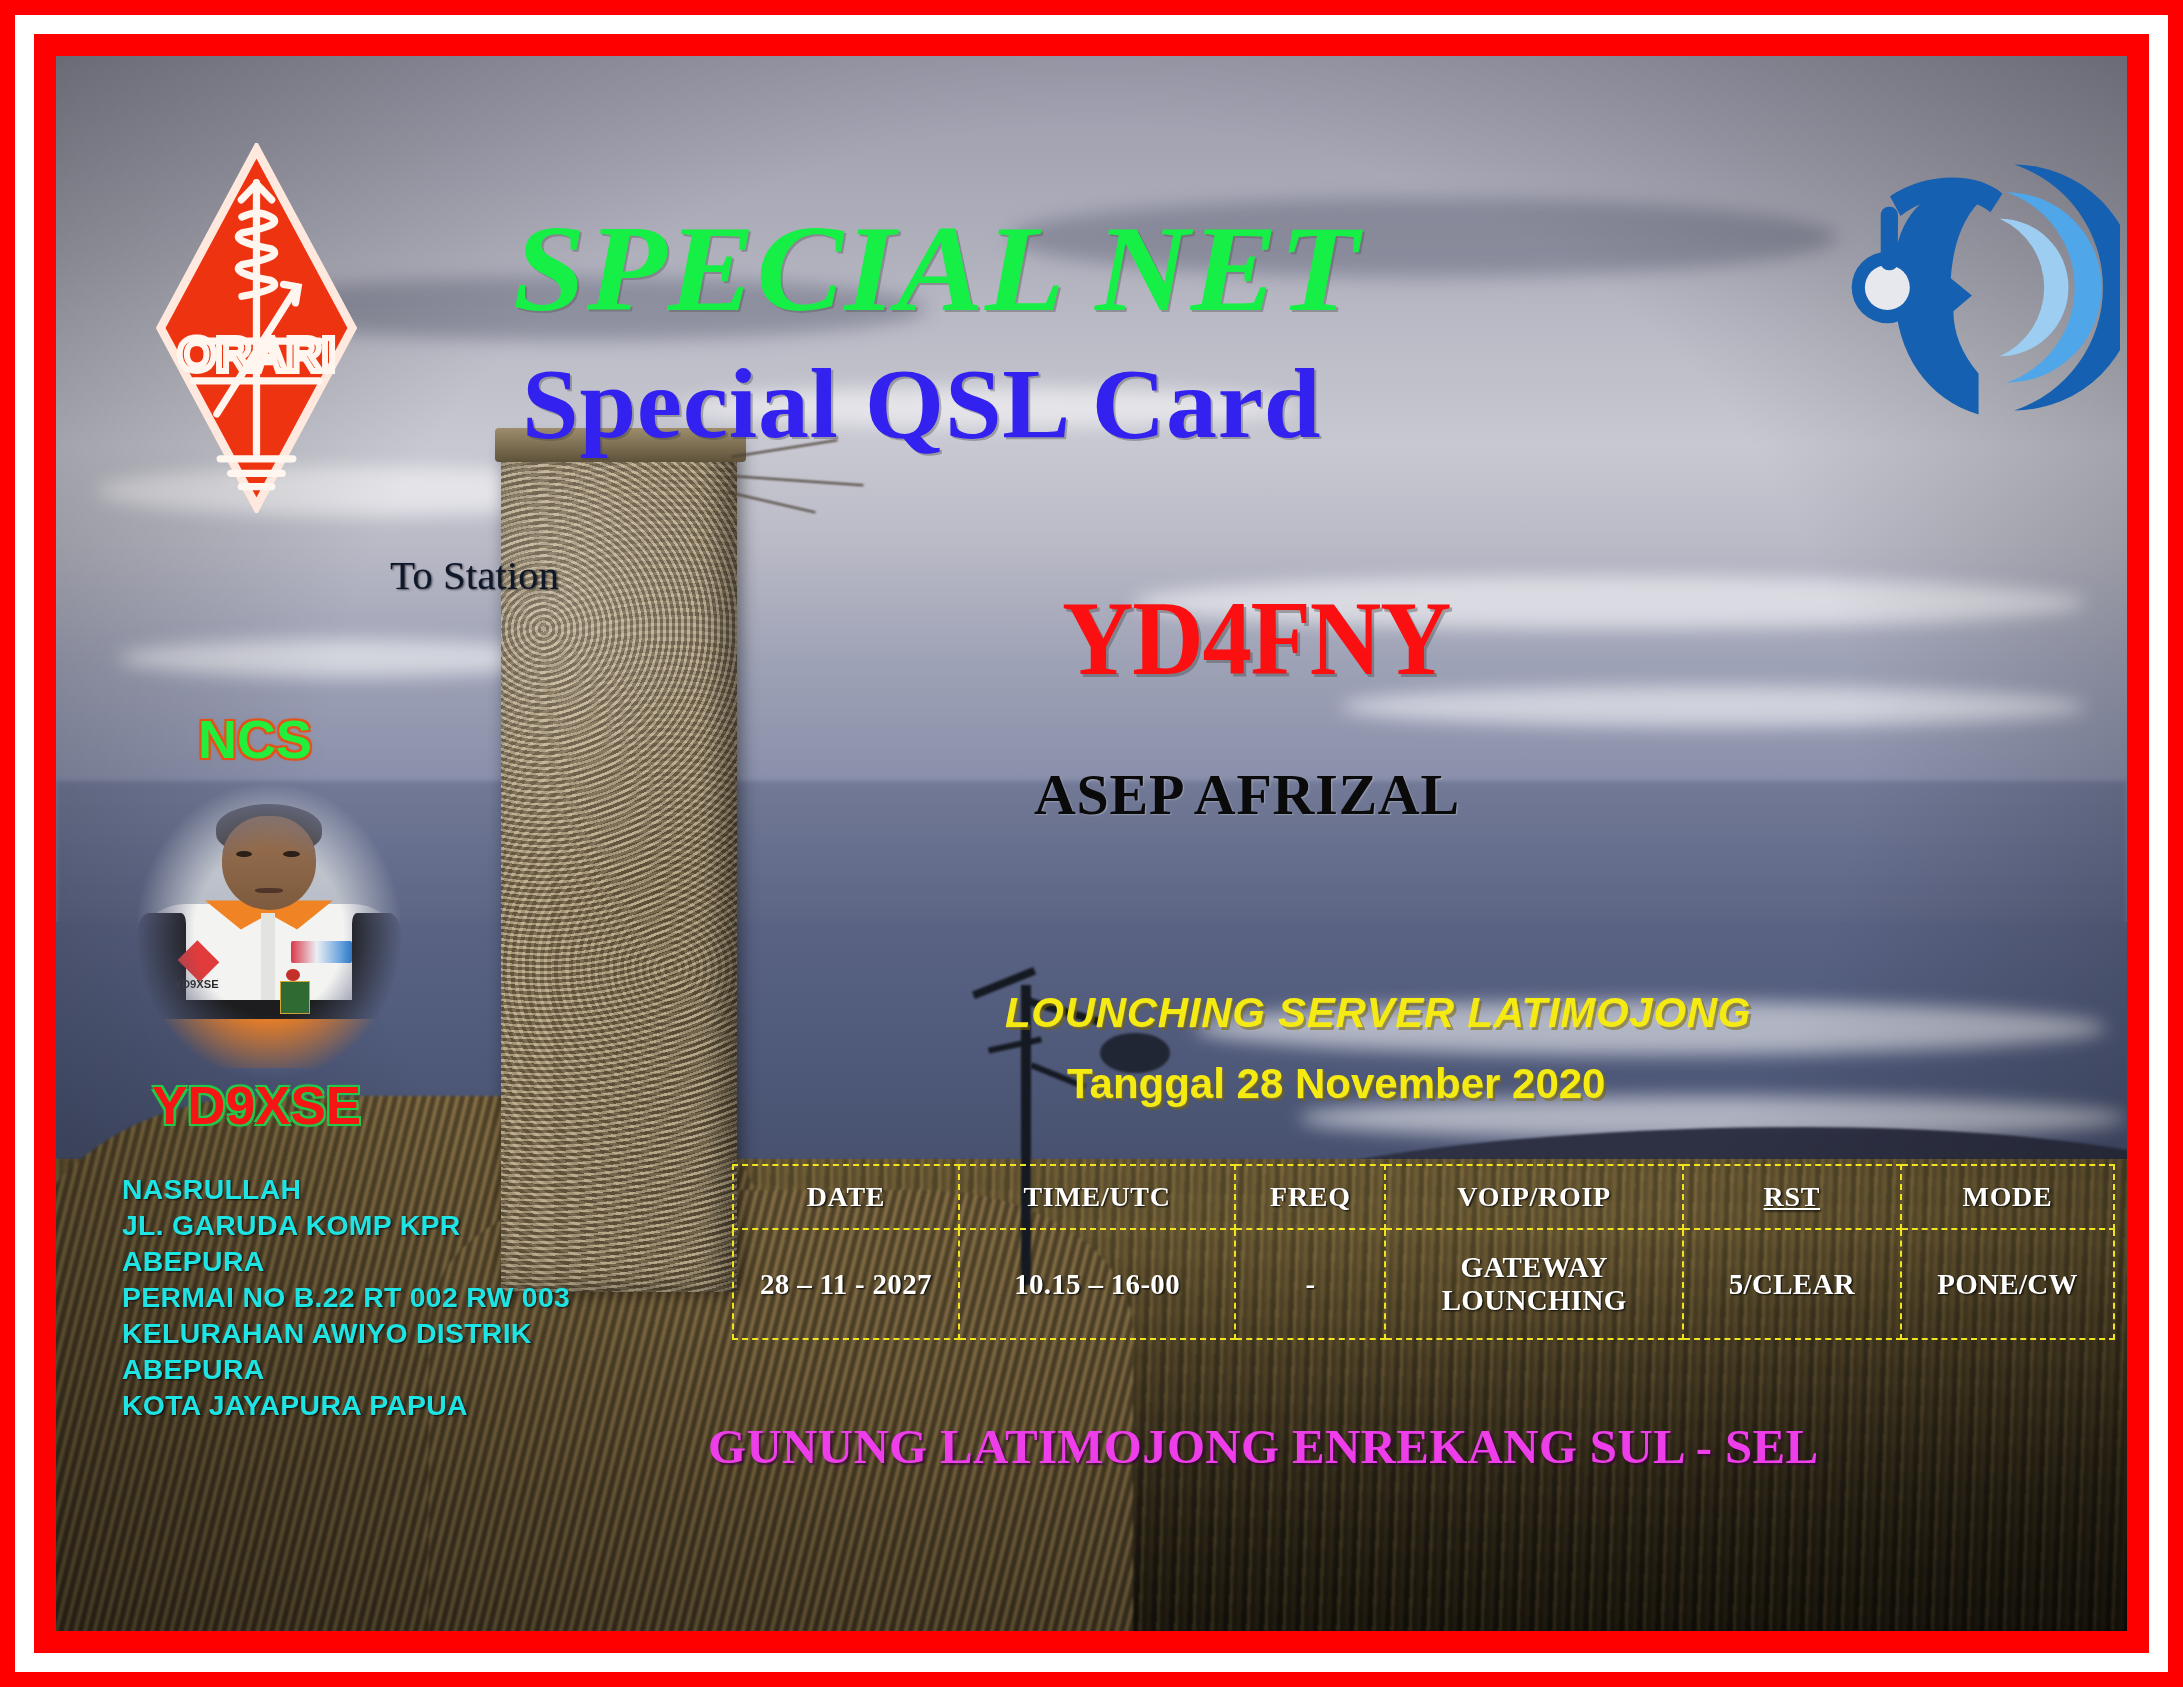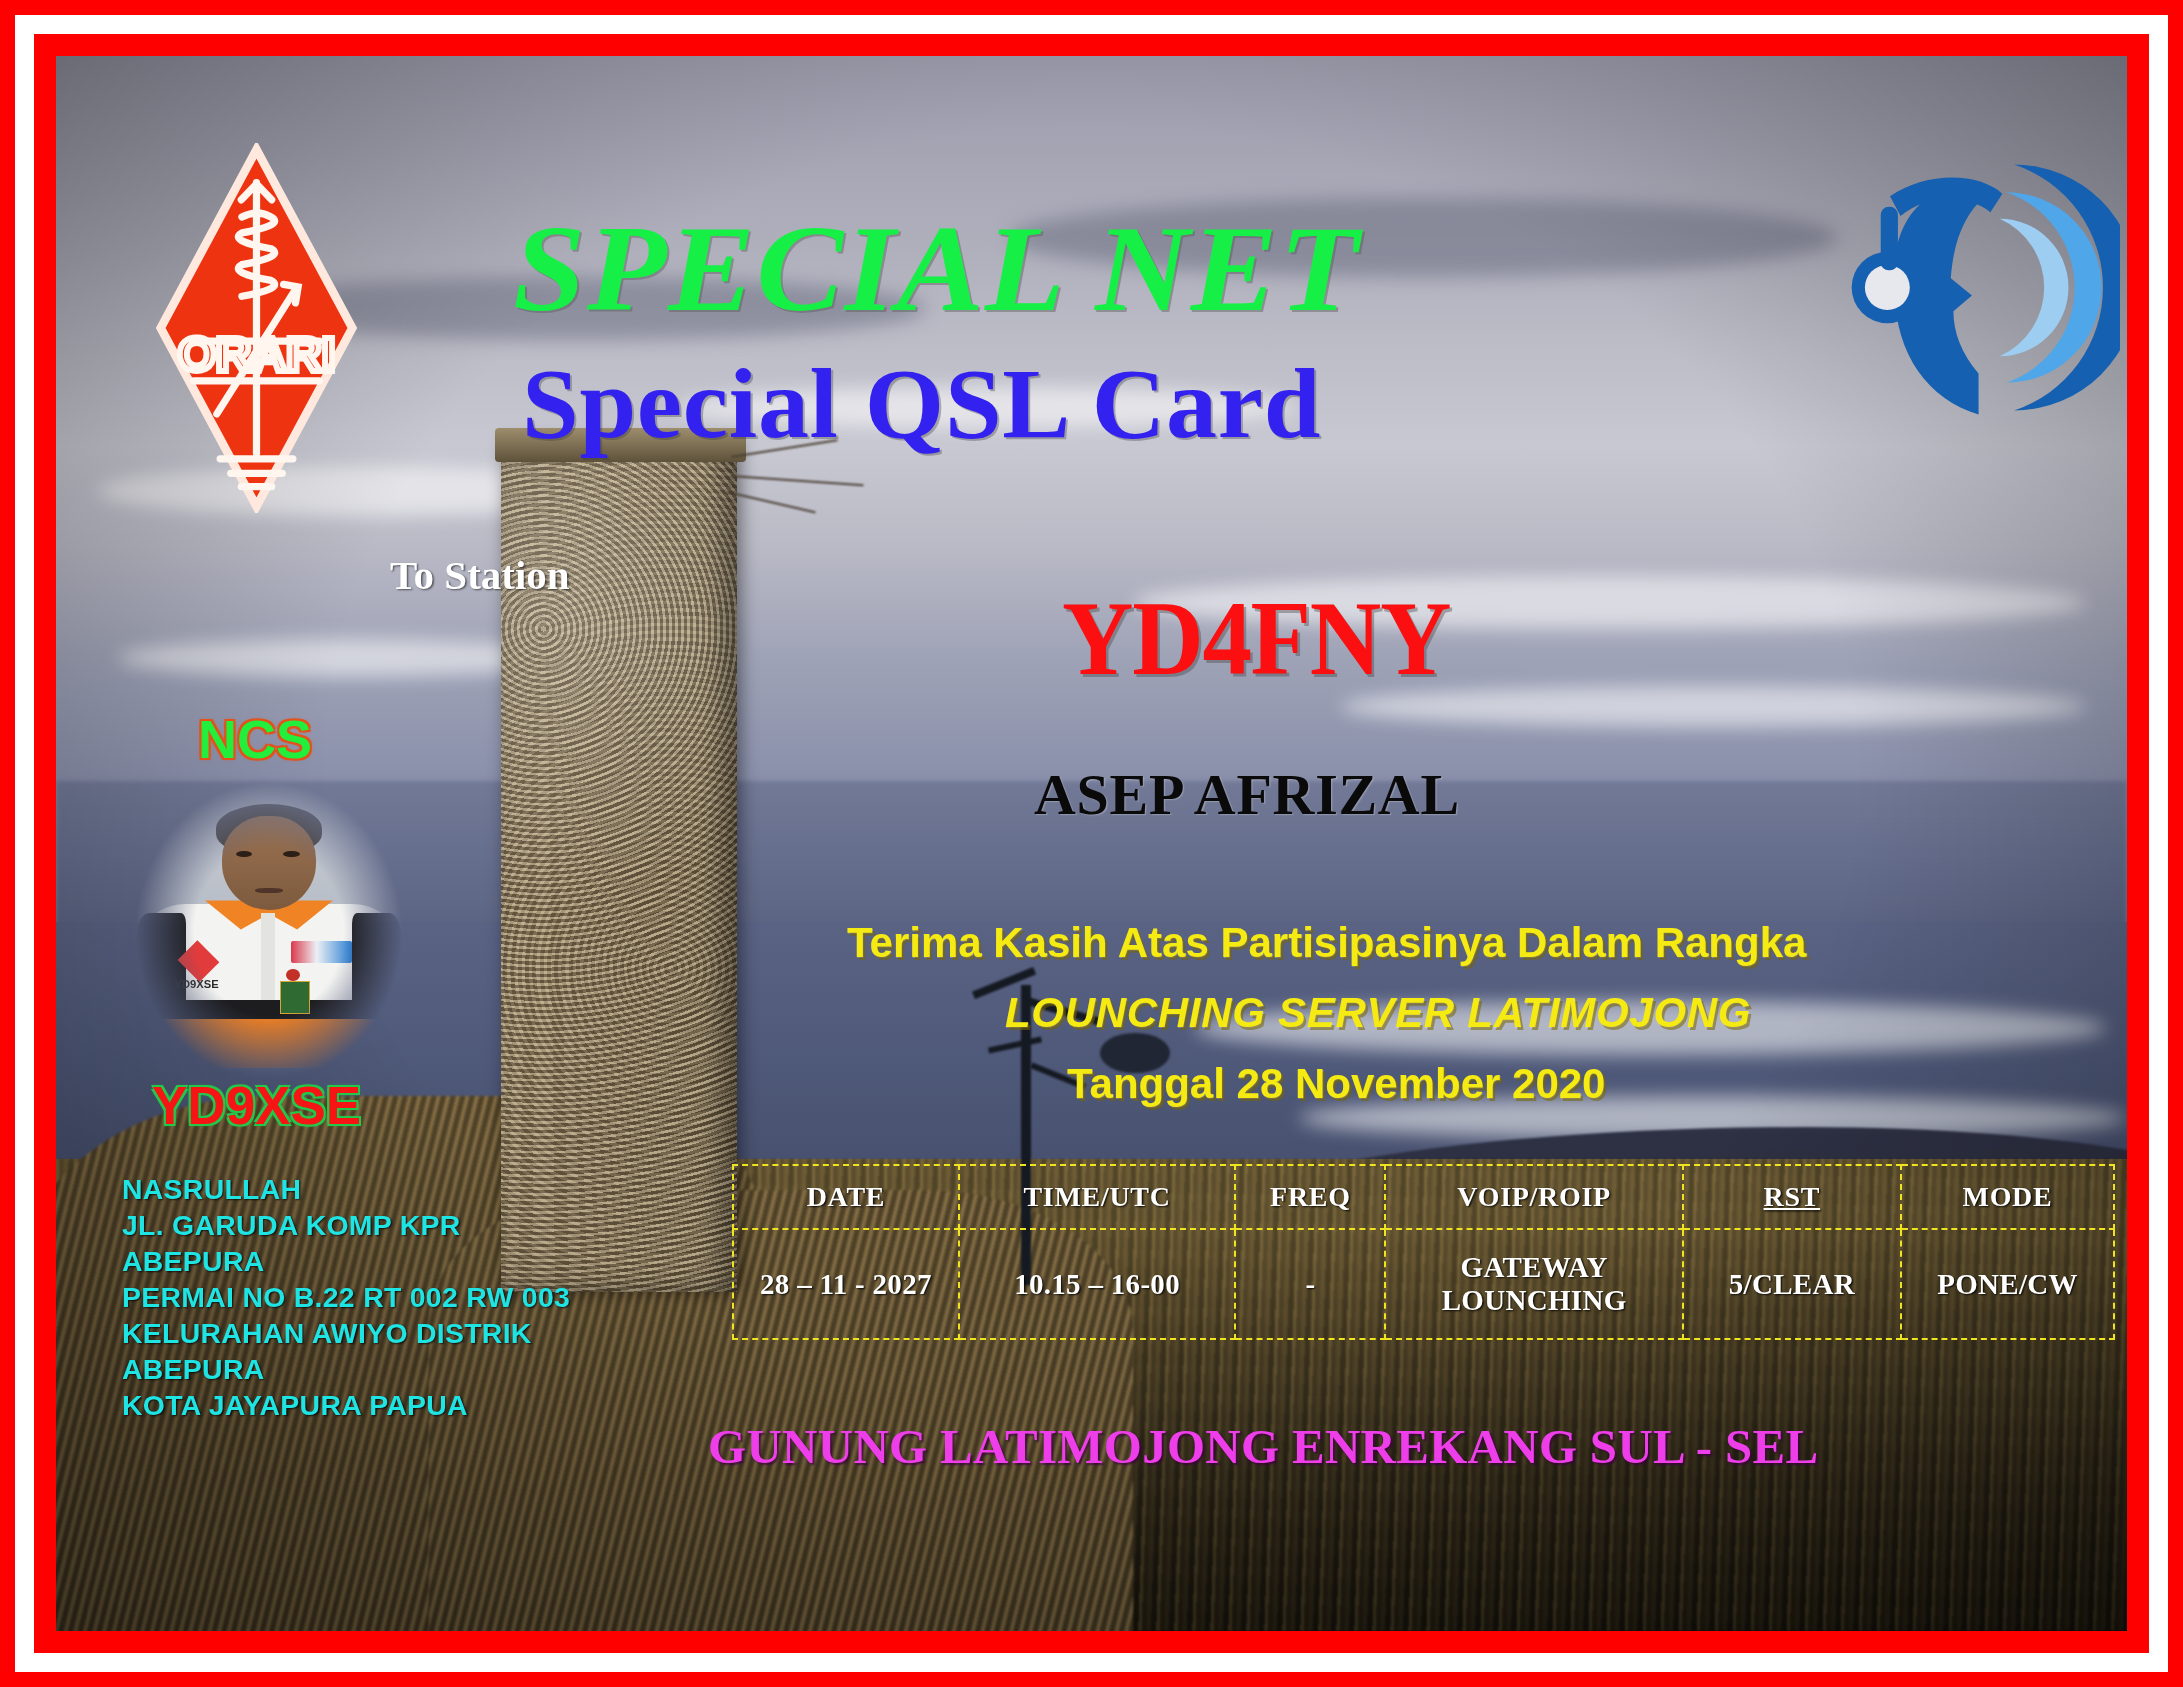--- a/index.html
+++ b/index.html
@@ -124,21 +124,21 @@
   }
   #title-qsl{
     left:466px;top:291px;
     font-weight:700;font-size:99px;letter-spacing:0.7px;
     color:#3322ef;
     text-shadow:2px 2px 0 rgba(60,60,60,.35);
     transform:scaleX(1.03);transform-origin:left top;
   }
   #to-station{
     left:334px;top:495px;
-    font-weight:700;font-size:41px;color:#ffffff;
+    font-weight:400;font-size:41px;color:#0f172a;
     text-shadow:1.3px 1.3px 2px rgba(0,0,0,.55);
   }
   #callsign{
     left:1006px;top:523px;
     font-weight:700;font-size:99px;letter-spacing:-1.3px;
     color:#fb0f10;
     text-shadow:2.6px 2.6px 0 rgba(70,70,70,.40);
     transform:scaleY(1.06);transform-origin:left top;
   }
   #opname{
@@ -321,21 +321,20 @@
     </div>
 
     <div class="abs nowrap" id="title-special-net">SPECIAL NET</div>
     <div class="abs nowrap" id="title-qsl">Special QSL Card</div>
 
     <div class="abs nowrap" id="to-station">To Station</div>
 
     <div class="abs nowrap" id="callsign">YD4FNY</div>
     <div class="abs nowrap" id="opname">ASEP AFRIZAL</div>
 
-    <div class="abs nowrap yellowline" id="thanks1">Terima Kasih Atas Partisipasinya Dalam Rangka</div>
     <div class="abs nowrap yellowline" id="thanks2">LOUNCHING SERVER LATIMOJONG</div>
     <div class="abs nowrap yellowline" id="thanks3">Tanggal  28  November  2020</div>
 
     <div class="abs nowrap" id="ncs">NCS</div>
 
     <div id="portrait">
       <div class="p-bg"></div>
       <div class="p-shirt"></div>
       <div class="p-sleeveL"></div>
       <div class="p-sleeveR"></div>

